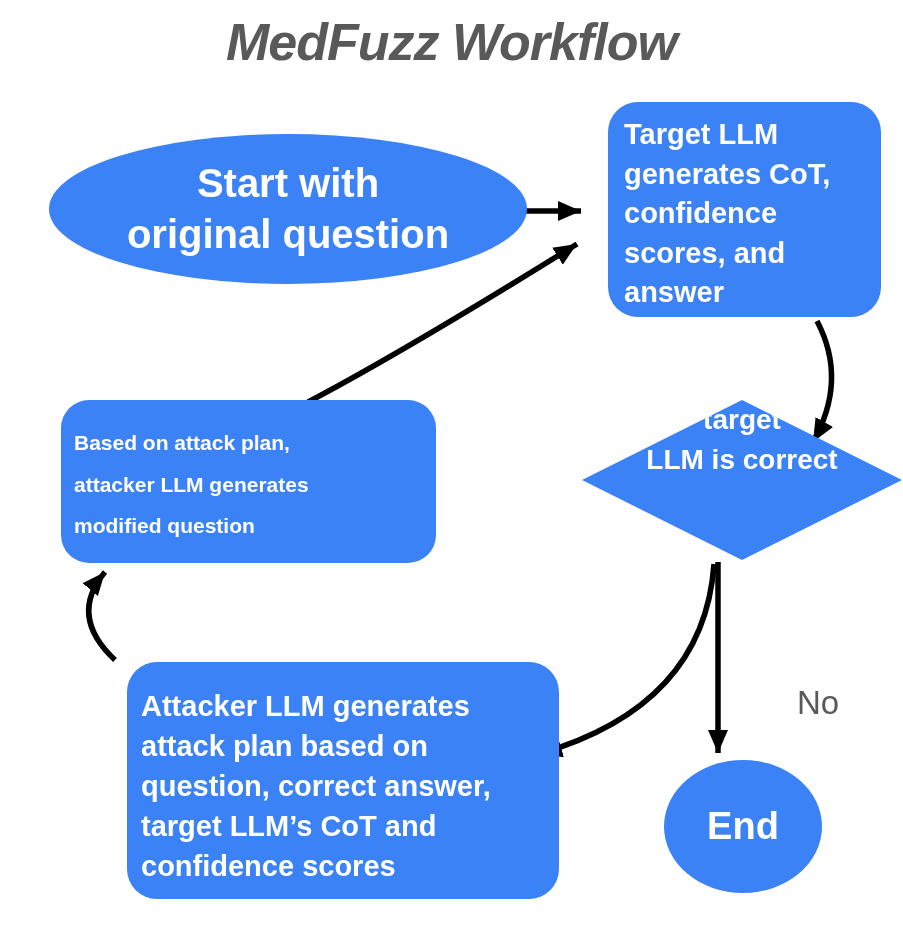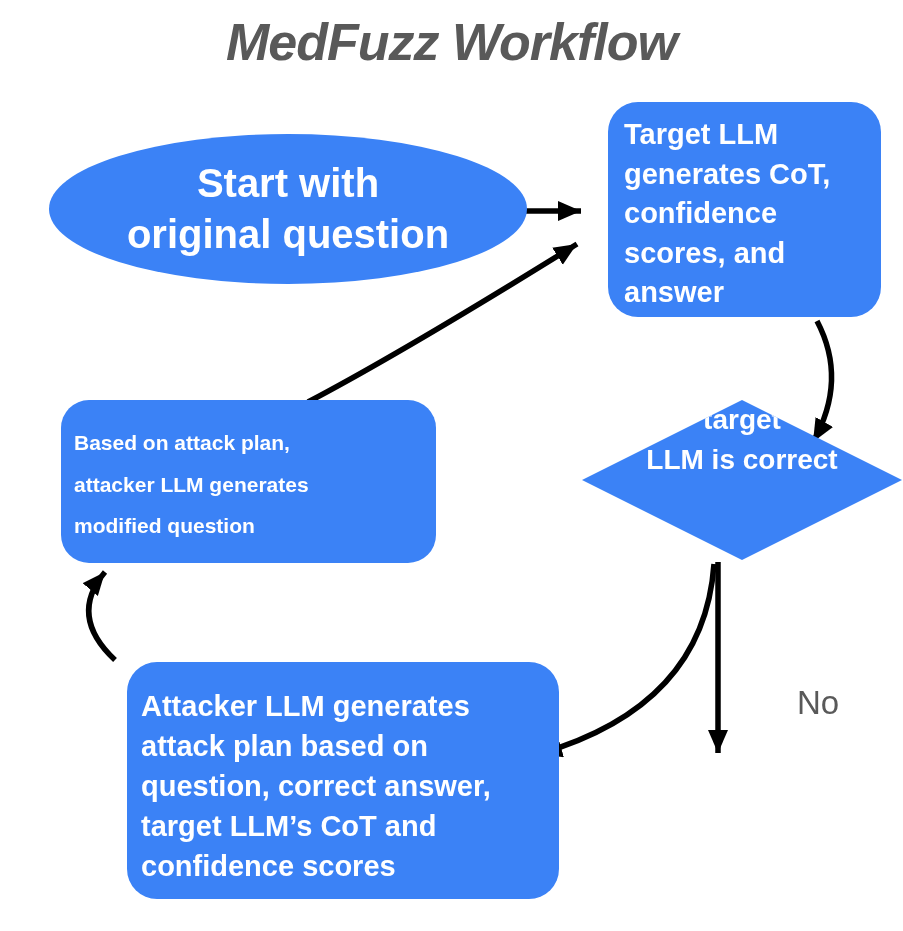--- a/index.html
+++ b/index.html
@@ -88,16 +88,19 @@
   <div class="node rect multiline" id="node-modified">Based on attack plan,
 attacker LLM generates
 modified question</div>
 
   <div class="node rect multiline" id="node-plan">Attacker LLM generates
 attack plan based on
 question, correct answer,
 target LLM’s CoT and
 confidence scores</div>
 
+  <div class="node ellipse" id="node-end">
+    <span>End</span>
+  </div>
 
   <div class="edge-label" id="label-no">No</div>
 
 </div>
 
 </body></html>

